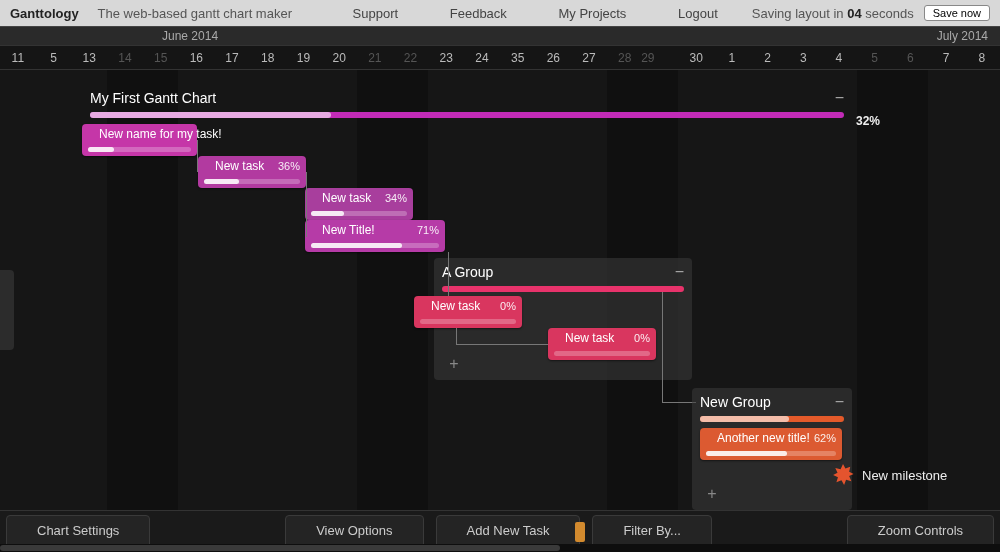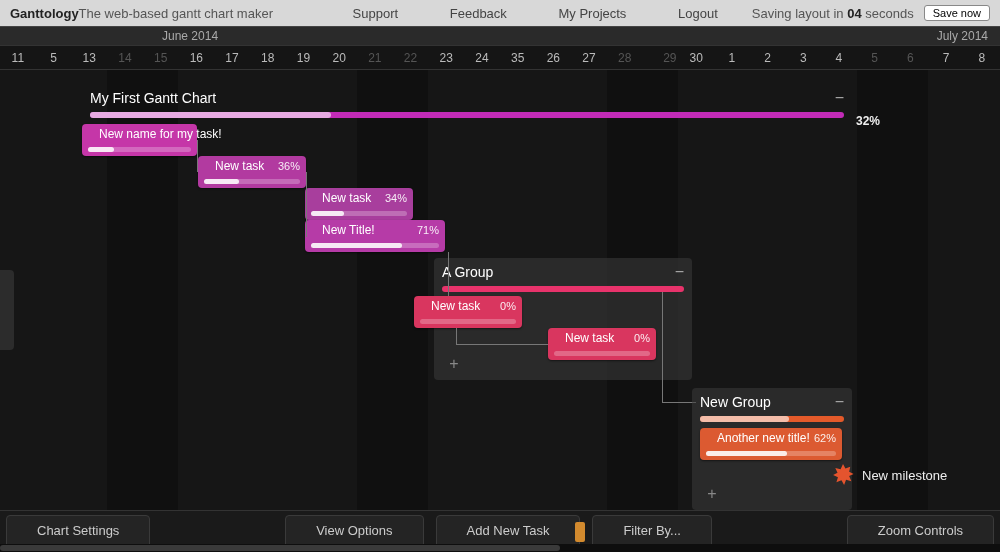--- a/index.html
+++ b/index.html
@@ -9,21 +9,21 @@
     font-family: "Helvetica Neue", Arial, sans-serif;
     font-size: 13px; color: #eee;
     overflow: hidden; position: relative;
   }
   
   .topbar {
     height: 26px; background: #d8d8d8; color: #333;
     display: flex; align-items: center; padding: 0 10px;
     font-size: 13px;
   }
-  .brand { font-weight: 700; color: #222; margin-right: 0; }
+  .brand { font-weight: 700; color: #222; margin-right: 19px; }
   .tagline { color: #555; }
   .top-spacer { flex: 1; }
   .top-links a { color: #444; text-decoration: none; margin: 0 24px; cursor: pointer; text-align: right; }
   .save-status { color: #555; margin: 0 10px; }
   .save-status b { color: #222; }
   .save-btn {
     background: #fff; border: 1px solid #888; border-radius: 3px;
     padding: 1px 8px; font-size: 11px; cursor: pointer;
   }
   
@@ -177,21 +177,21 @@
     <div class="day" style="left: 285.6px;">19</div>
     <div class="day" style="left: 321.3px;">20</div>
     <div class="day weekend" style="left: 357px;">21</div>
     <div class="day weekend" style="left: 392.7px;">22</div>
     <div class="day" style="left: 428.4px;">23</div>
     <div class="day" style="left: 464.1px;">24</div>
     <div class="day" style="left: 499.8px;">35</div>
     <div class="day" style="left: 535.5px;">26</div>
     <div class="day" style="left: 571.2px;">27</div>
     <div class="day weekend" style="left: 606.9px;">28</div>
-    <div class="day weekend" style="left: 652px;">29</div>
+    <div class="day weekend" style="left: 630px;">29</div>
     <div class="day" style="left: 678.3px;">30</div>
     <div class="day" style="left: 714px;">1</div>
     <div class="day" style="left: 749.7px;">2</div>
     <div class="day" style="left: 785.4px;">3</div>
     <div class="day" style="left: 821.1px;">4</div>
     <div class="day weekend" style="left: 856.8px;">5</div>
     <div class="day weekend" style="left: 892.5px;">6</div>
     <div class="day" style="left: 928.2px;">7</div>
     <div class="day" style="left: 963.9px;">8</div>
   </div>

